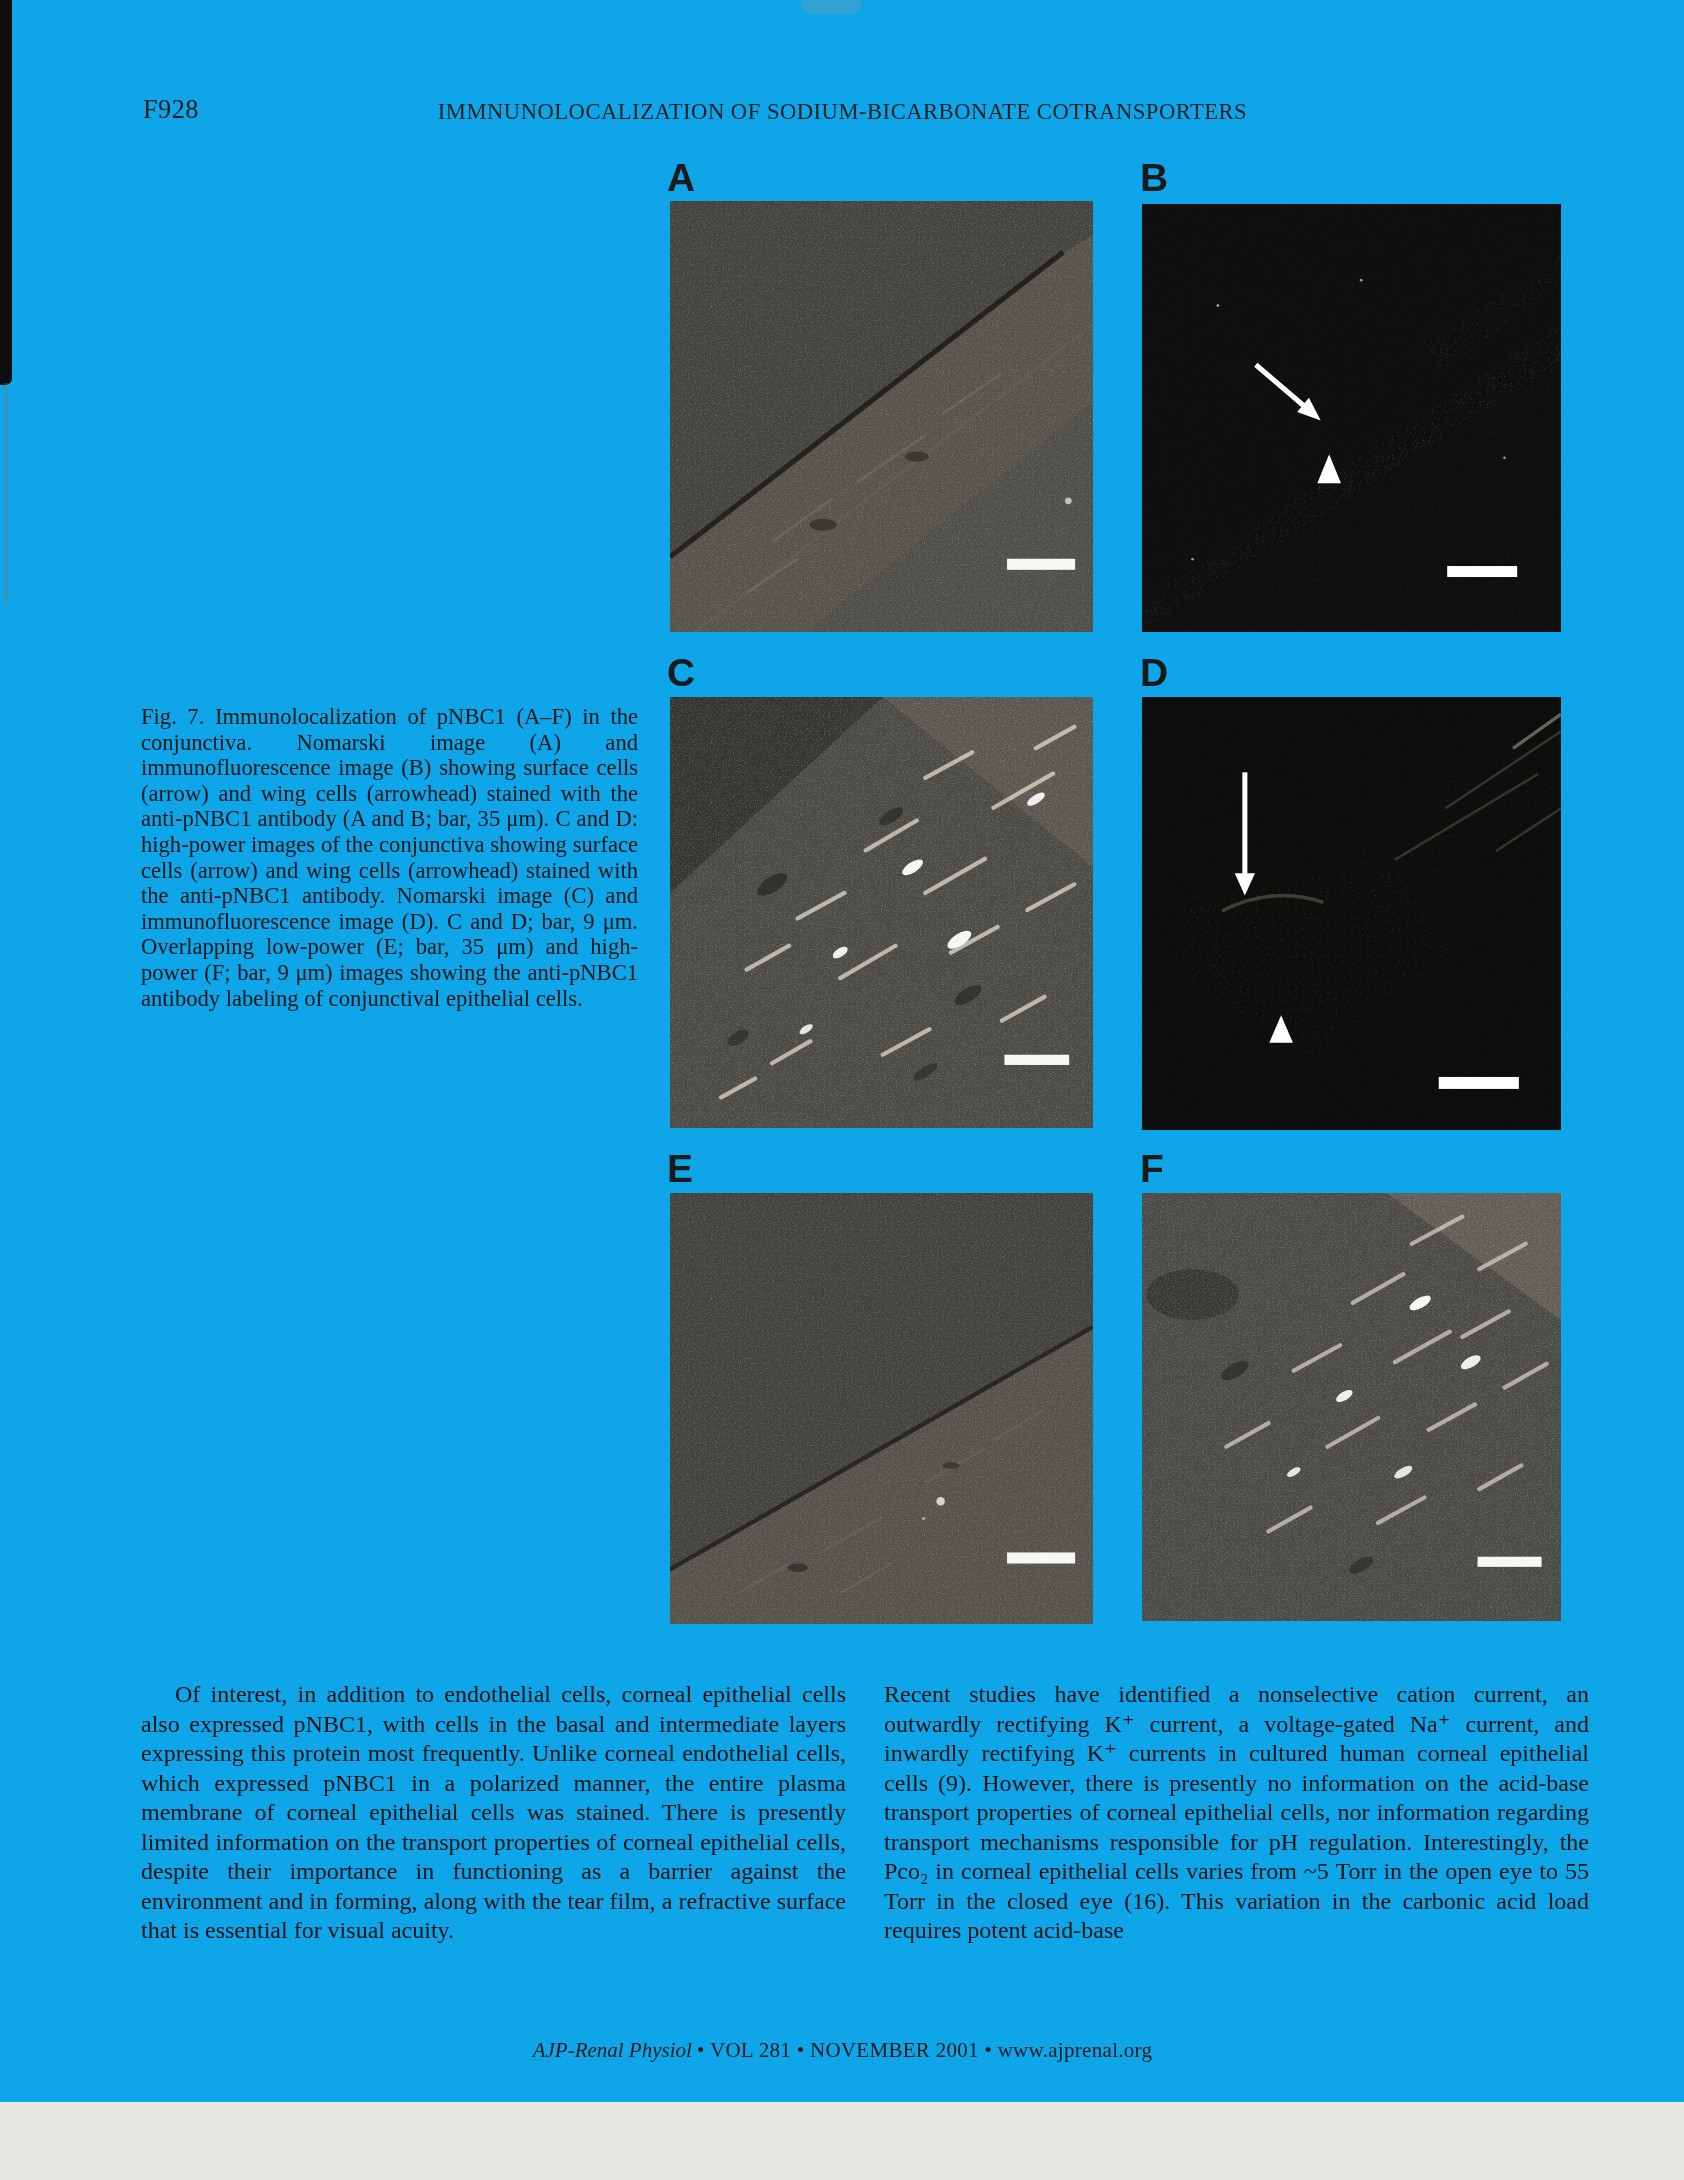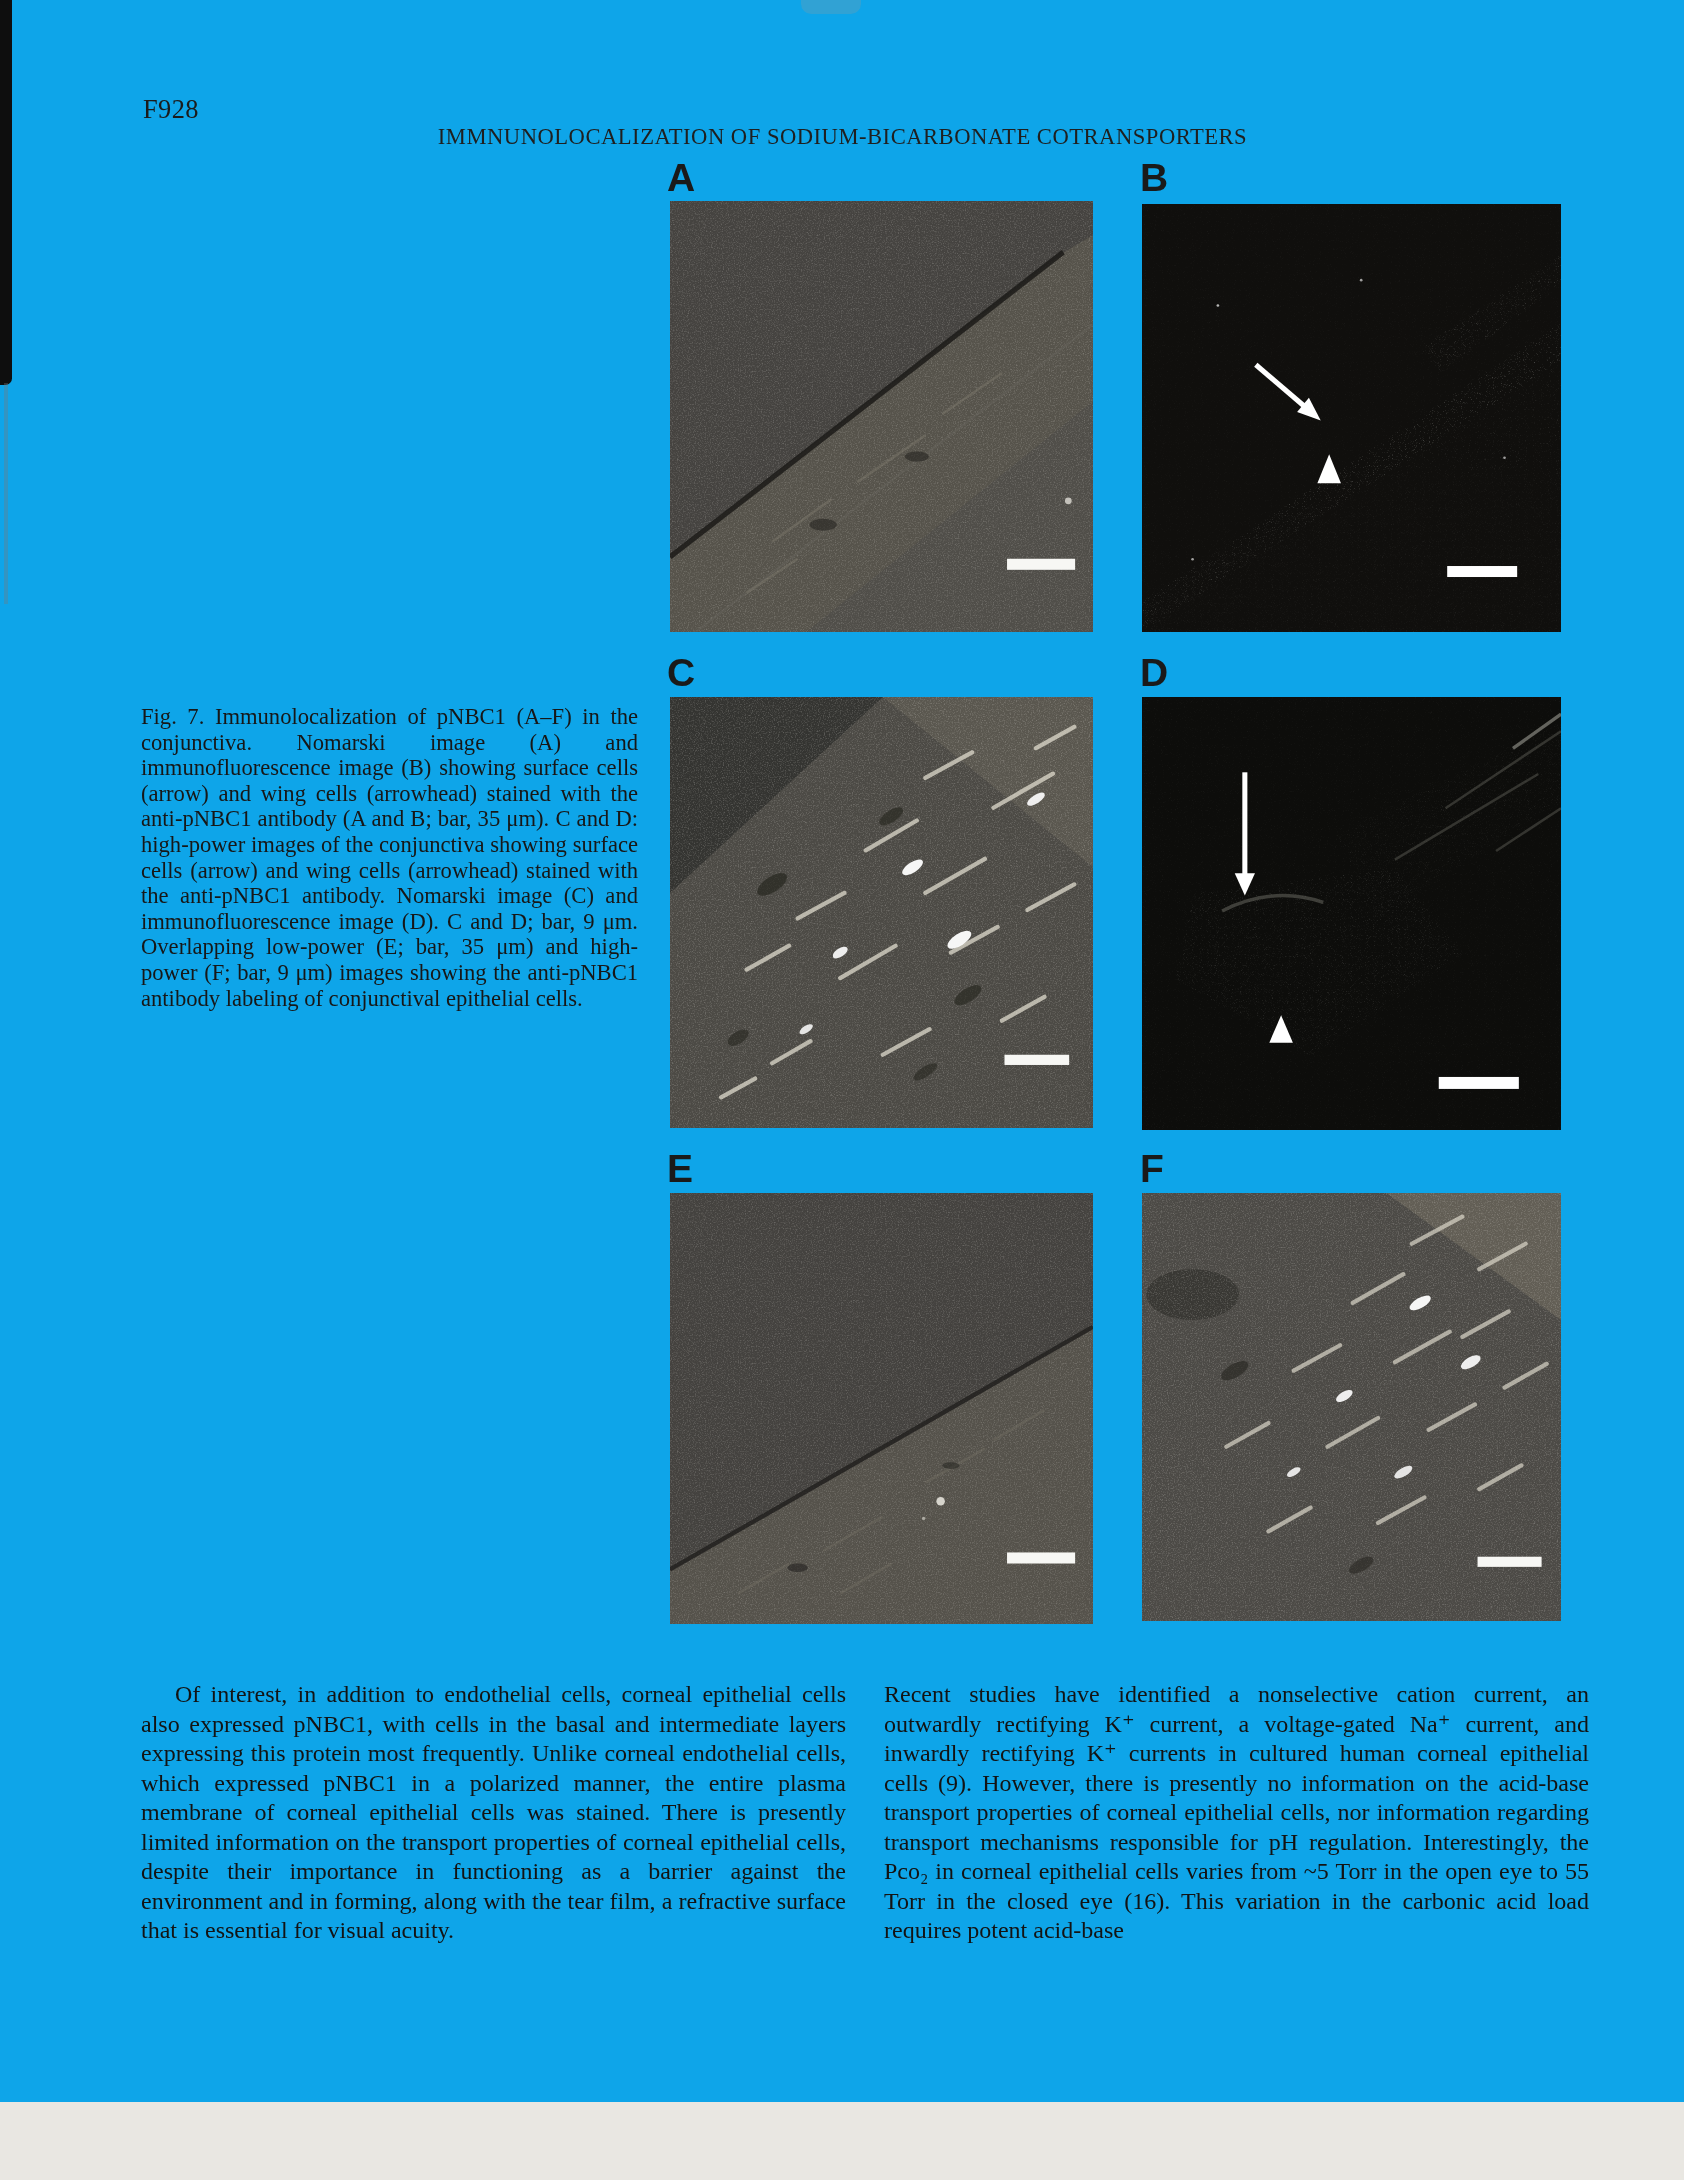--- a/index.html
+++ b/index.html
@@ -8,21 +8,21 @@
         font-family:"Liberation Serif","DejaVu Serif",serif;color:#1b1b1b;}
 
   
   .scan-strip{position:absolute;left:0;top:0;width:12px;height:385px;background:#0e0e0e;border-bottom-right-radius:6.8px;}
   .scan-strip2{position:absolute;left:4.3px;top:383px;width:3.4px;height:221px;background:#777;opacity:.35;}
   .scan-smudge{position:absolute;left:801px;top:0;width:60px;height:13.6px;background:#9a9a98;opacity:.25;border-radius:0 0 10.2px 10.2px;}
   .scan-bottomline{position:absolute;left:82px;top:2168px;width:1533px;height:2.6px;background:#8a8a88;opacity:.35;}
 
   
   .pagenum{position:absolute;left:143px;top:94px;font-size:26.4px;letter-spacing:0.4px;}
-  .running-title{position:absolute;left:0;right:0;top:99px;text-align:center;font-size:22.6px;letter-spacing:0.5px;color:#1f1f1f;margin-top:25px;}
+  .running-title{position:absolute;left:0;right:0;top:99px;text-align:center;font-size:22.6px;letter-spacing:0.5px;color:#1f1f1f;}
 
   
   .plabel{position:absolute;font-family:"Liberation Sans","DejaVu Sans",sans-serif;font-weight:700;font-size:39px;color:#1a1a1a;line-height:1;}
   .lblA{left:667px;top:158px}.lblB{left:1140px;top:158px}
   .lblC{left:667px;top:653px}.lblD{left:1140px;top:653px}
   .lblE{left:667px;top:1149px}.lblF{left:1140px;top:1149px}
 
   
   .panel{position:absolute;}
   .panel svg{display:block;width:100%;height:100%;}
@@ -186,15 +186,19 @@
       <ellipse cx="260" cy="440" rx="16" ry="7" fill="#282722" opacity="0.6" transform="rotate(-30 260 440)"></ellipse>
       <rect x="398" y="430" width="76" height="12" fill="#f7f7f4"></rect>
     </svg>
   </div>
 
   <div class="caption">Fig. 7. Immunolocalization of pNBC1 (A–F) in the conjunctiva. Nomarski image (A) and immunofluorescence image (B) showing surface cells (arrow) and wing cells (arrowhead) stained with the anti-pNBC1 antibody (A and B; bar, 35 μm). C and D: high-power images of the conjunctiva showing surface cells (arrow) and wing cells (arrowhead) stained with the anti-pNBC1 antibody. Nomarski image (C) and immunofluorescence image (D). C and D; bar, 9 μm. Overlapping low-power (E; bar, 35 μm) and high-power (F; bar, 9 μm) images showing the anti-pNBC1 antibody labeling of conjunctival epithelial cells.</div>
 
   <div class="col col-left">Of interest, in addition to endothelial cells, corneal epithelial cells also expressed pNBC1, with cells in the basal and intermediate layers expressing this protein most frequently. Unlike corneal endothelial cells, which expressed pNBC1 in a polarized manner, the entire plasma membrane of corneal epithelial cells was stained. There is presently limited information on the transport properties of corneal epithelial cells, despite their importance in functioning as a barrier against the environment and in forming, along with the tear film, a refractive surface that is essential for visual acuity.</div>
   <div class="col col-right">Recent studies have identified a nonselective cation current, an outwardly rectifying K⁺ current, a voltage-gated Na⁺ current, and inwardly rectifying K⁺ currents in cultured human corneal epithelial cells (9). However, there is presently no information on the acid-base transport properties of corneal epithelial cells, nor information regarding transport mechanisms responsible for pH regulation. Interestingly, the Pco₂ in corneal epithelial cells varies from ~5 Torr in the open eye to 55 Torr in the closed eye (16). This variation in the carbonic acid load requires potent acid-base</div>
 
+  <div class="footer">
+    <span class="fj">AJP-Renal Physiol</span>
+    <span class="fr">• VOL 281 • NOVEMBER 2001 • www.ajprenal.org</span>
+  </div>
 
 </div>
 
 
 </body></html>

